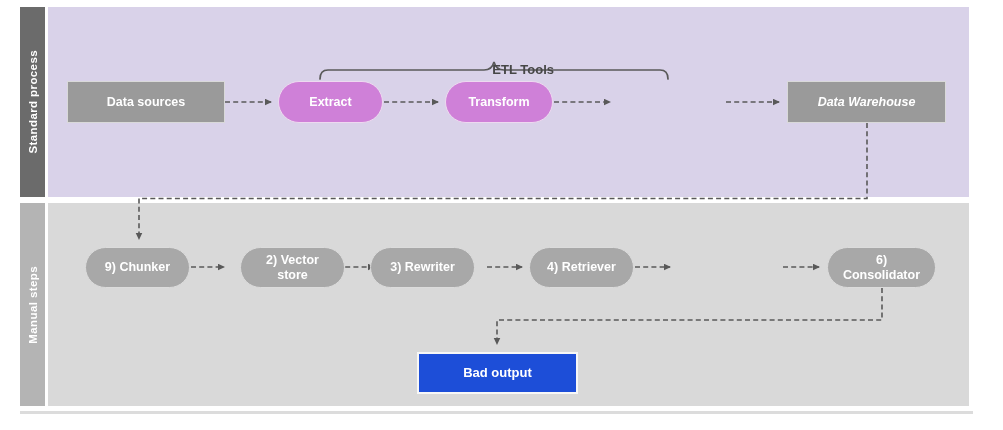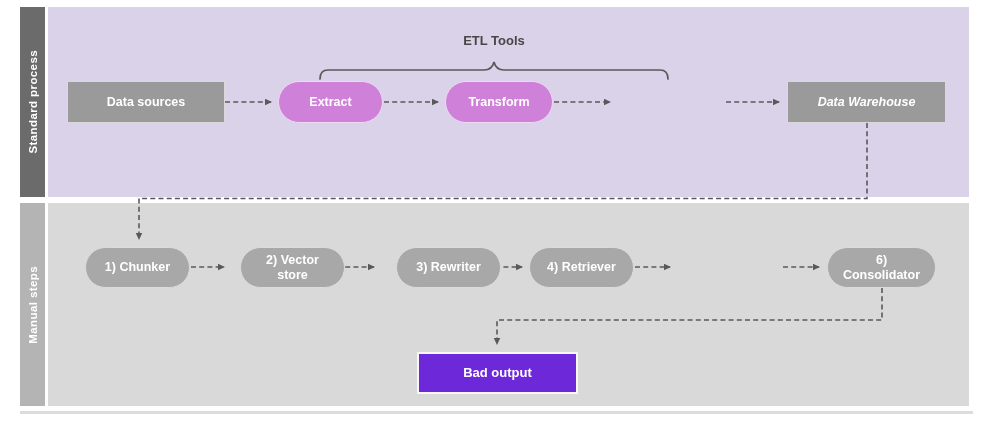--- a/index.html
+++ b/index.html
@@ -16,21 +16,21 @@
   }
   .lane-body{position:absolute;}
   .node{
     position:absolute;display:flex;align-items:center;justify-content:center;
     text-align:center;color:#ffffff;font-weight:bold;font-size:12.5px;line-height:1.15;
     box-sizing:border-box;z-index:3;
   }
   .rect-node{background:#9a9a9a;border:1px solid #d9d9d9;}
   .etl-pill{background:#cf80d8;border:1.5px solid #eed9f0;border-radius:21px;}
   .manual-pill{background:#a8a8a8;border:1.5px solid #dcdcdc;border-radius:21px;padding:0 10px;}
-  .output-rect{background:#6d28d9;border:2px solid #f7f7f7;font-size:13px;}
+  .output-rect{background:#1d4ed8;border:2px solid #f7f7f7;font-size:13px;}
   .group-label{
     position:absolute;z-index:3;text-align:center;color:#474747;font-weight:bold;font-size:13px;
   }
   .connector-layer{position:absolute;left:0;top:0;z-index:2;pointer-events:none;}
   .bottom-rule{position:absolute;background:#dcdcdc;}
 </style>
 </head>
 <body>
 
 <div class="canvas">
@@ -62,48 +62,48 @@
       <path d="M191,267 H224" marker-end="url(#arw)"></path>
       <path d="M337,267 H374" marker-end="url(#arw)"></path>
       <path d="M487,267 H522" marker-end="url(#arw)"></path>
       <path d="M635,267 H670" marker-end="url(#arw)"></path>
       <path d="M783,267 H819" marker-end="url(#arw)"></path>
       <path d="M882,288 V320 H497 V344" marker-end="url(#arw)"></path>
     </g>
     <path d="M320,79 Q320,70 328,70 L484,70 Q492,70 494,62 Q496,70 504,70 L660,70 Q668,70 668,79" stroke="#595959" stroke-width="1.7" fill="none" stroke-linecap="round"></path>
   </svg>
 
-  <div class="group-label" style="left:434px;top:33px;width:120px;">ETL Tools</div>
+  <div class="group-label" style="left:434px;top:62px;width:120px;text-align:right;">ETL Tools</div>
 
   <div class="node etl-pill" style="left:278px;top:81px;width:105px;height:42px;">
       <span>Extract</span>
     </div>
 
   <div class="node rect-node" style="left:67px;top:81px;width:158px;height:42px;">
       <span>Data sources</span>
     </div>
 
   <div class="node etl-pill" style="left:445px;top:81px;width:108px;height:42px;align-items:center;">
       <span>Transform</span>
     </div>
 
 
   <div class="node rect-node" style="left:787px;top:81px;width:159px;height:42px;font-style:italic;">
       <span>Data Warehouse</span>
     </div>
 
   <div class="node manual-pill" style="left:85px;top:247px;width:105px;height:41px;">
-      <span>1) Chunker</span>
+      <span>9) Chunker</span>
     </div>
 
   <div class="node manual-pill" style="left:240px;top:247px;width:105px;height:41px;">
       <span>2) Vector store</span>
     </div>
 
-  <div class="node manual-pill" style="left:396px;top:247px;width:105px;height:41px;">
+  <div class="node manual-pill" style="left:370px;top:247px;width:105px;height:41px;">
       <span>3) Rewriter</span>
     </div>
 
   <div class="node manual-pill" style="left:529px;top:247px;width:105px;height:41px;justify-content:center;">
       <span>4) Retriever</span>
     </div>
 
 
   <div class="node manual-pill" style="left:827px;top:247px;width:109px;height:41px;">
       <span>6) Consolidator</span>

